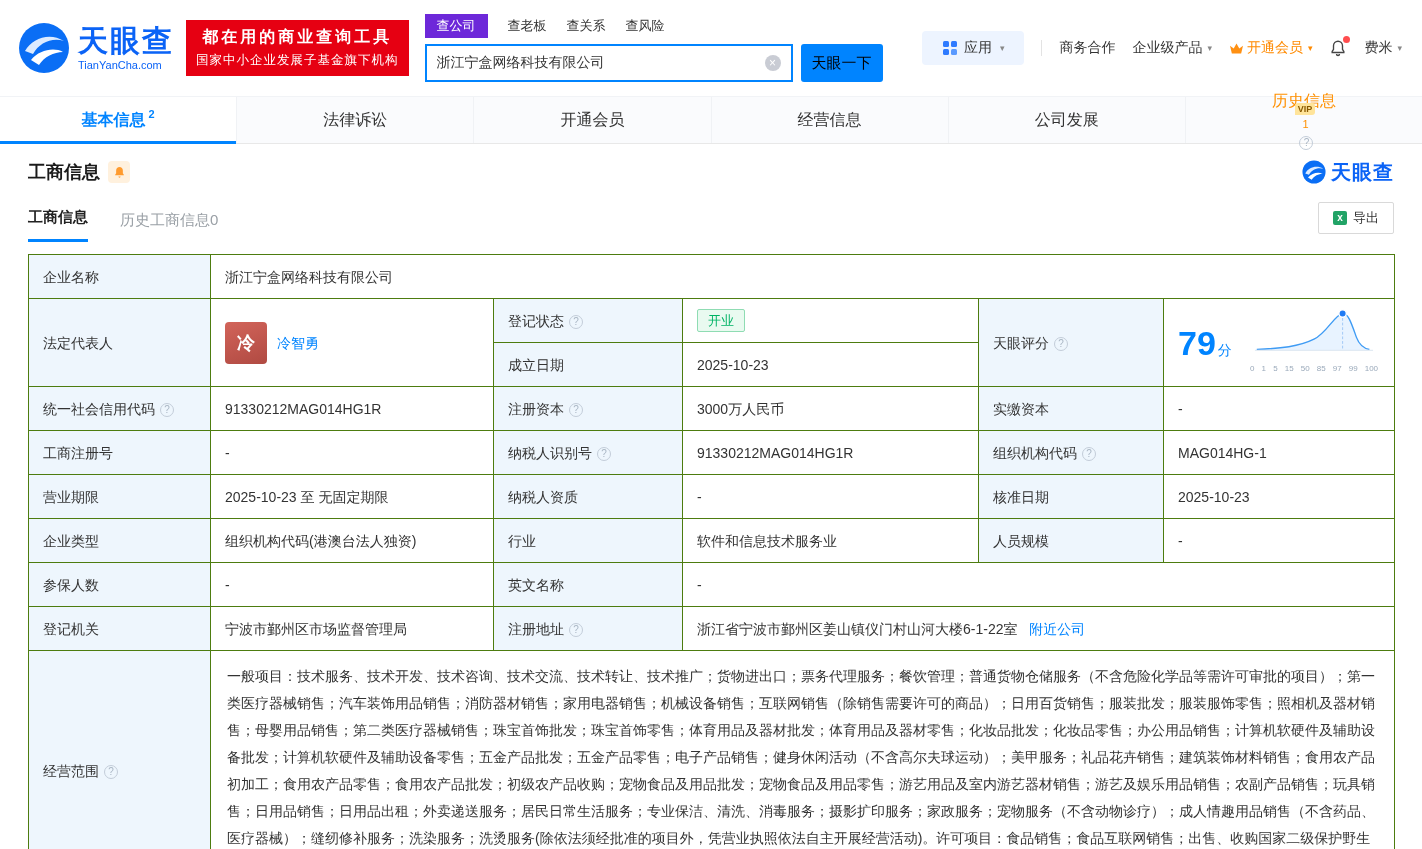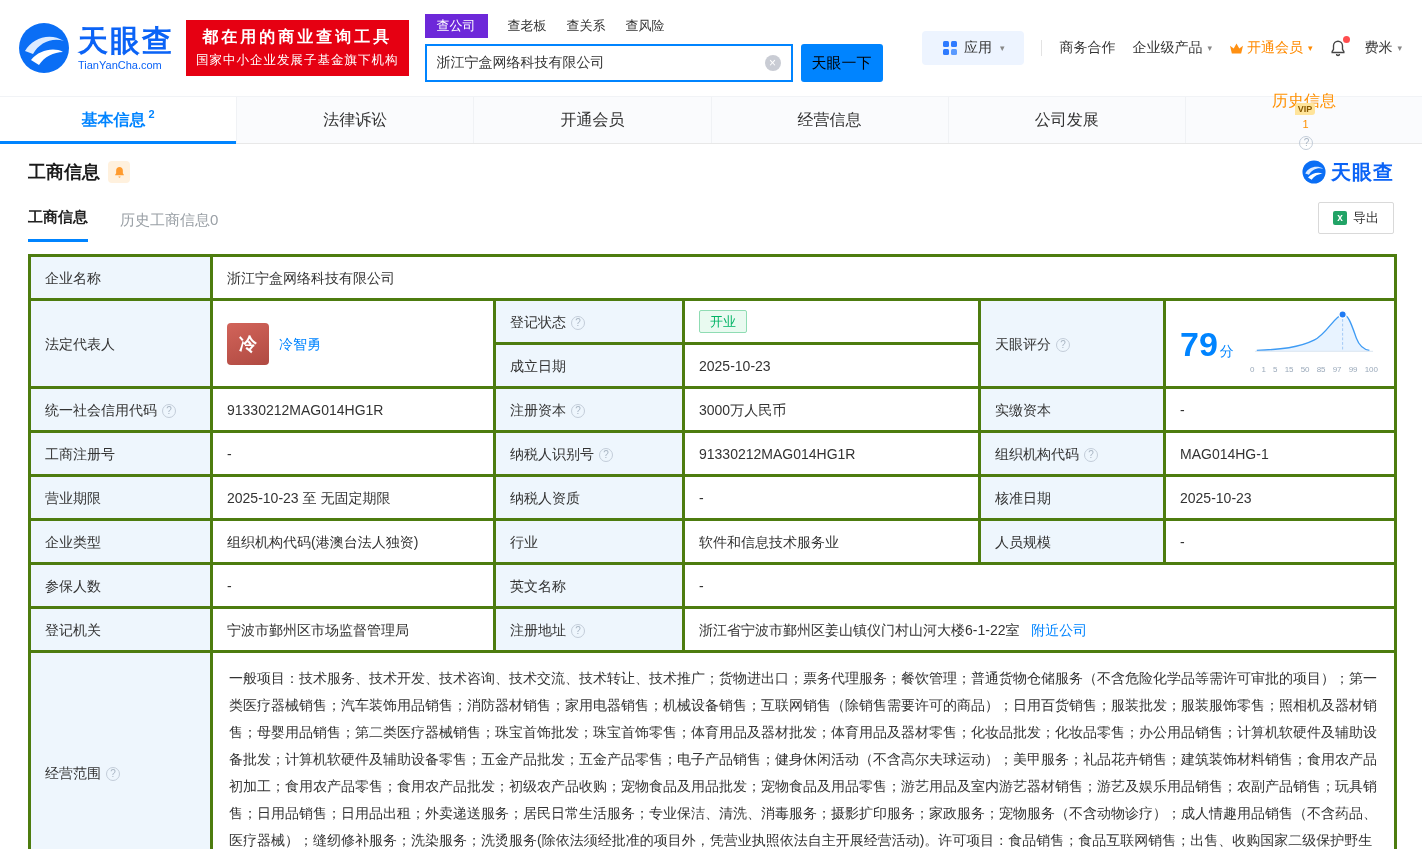--- a/index.html
+++ b/index.html
@@ -51,21 +51,21 @@
   .brand { margin-left:auto; display:flex; align-items:center; gap:5px; color:#0b63f6; font-weight:bold; font-size:20px; letter-spacing:1px; }
   
   .subtabs { display:flex; align-items:flex-end; padding:0 28px; margin-top:16px; }
   .subtab { font-size:15px; padding-bottom:12px; cursor:pointer; }
   .subtab.active { font-weight:bold; color:#222; border-bottom:3px solid #0084ff; }
   .subtab.inactive { color:#9aa0a6; margin-left:32px; }
   .export-btn { margin-left:auto; display:flex; align-items:center; gap:6px; border:1px solid #d9d9d9; border-radius:2px; padding:6px 14px; background:#fff; font-size:13px; color:#333; margin-bottom:8px; cursor:pointer; }
   .xls { display:inline-block; width:14px; height:14px; background:#21a366; color:#fff; font-size:10px; font-weight:bold; border-radius:2px; text-align:center; line-height:14px; }
   
   .info-table { margin:12px 28px 0; width:1366px; border-collapse:collapse; table-layout:fixed; }
-  .info-table td { border:3px solid #4d7c0f; font-size:14px; padding:0 14px; height:44px; line-height:20px; vertical-align:middle; word-break:break-all; }
+  .info-table td { border:1px solid #4d7c0f; font-size:14px; padding:0 14px; height:44px; line-height:20px; vertical-align:middle; word-break:break-all; }
   .info-table td.lbl { background:#eef6fd; color:#333; }
   .info-table td.val { background:#fff; }
   .scope-val { padding:12px 16px !important; line-height:27px !important; height:auto !important; vertical-align:top !important; }
   .link { color:#0084ff; cursor:pointer; text-decoration:none; }
   .badge-open { display:inline-block; font-size:13px; color:#00b365; background:#e9faf0; border:1px solid #8fdcb3; border-radius:2px; padding:1px 10px; line-height:19px; }
   .rep-cell { display:flex; align-items:center; gap:10px; }
   .avatar { width:42px; height:42px; border-radius:4px; background:linear-gradient(160deg,#d2645a,#b04a42); color:#fff; font-size:18px; font-weight:bold; display:flex; align-items:center; justify-content:center; cursor:pointer; }
   .score-cell { display:flex; align-items:center; justify-content:space-between; }
   .score-num { font-size:34px; font-weight:bold; color:#0084ff; line-height:1; }
   .score-unit { font-size:14px; color:#0084ff; margin-left:2px; }

